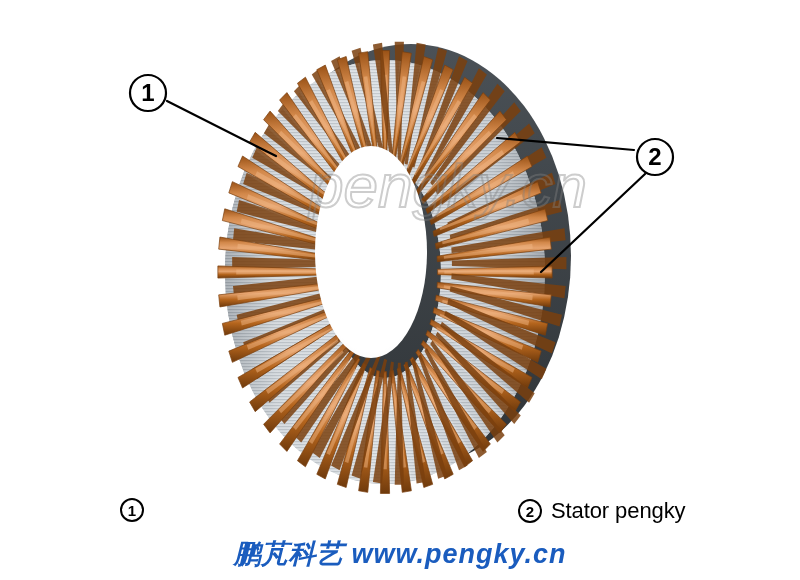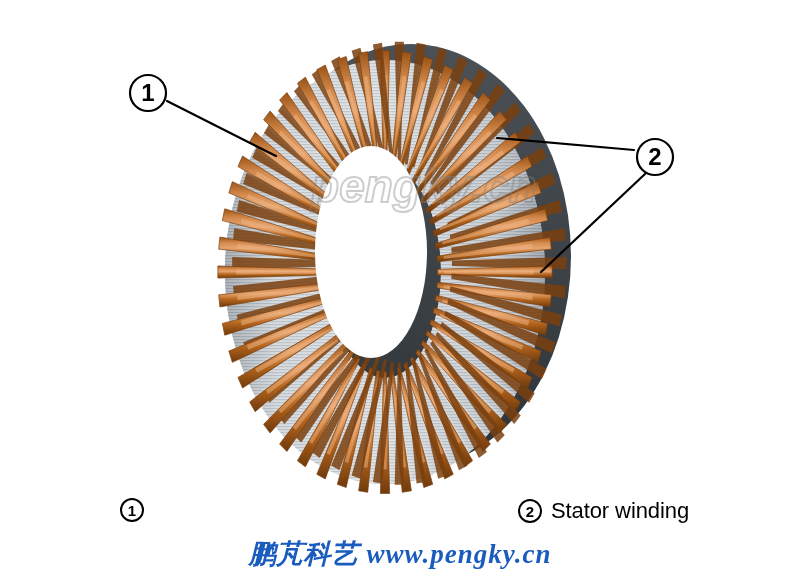--- a/index.html
+++ b/index.html
@@ -57,30 +57,30 @@
     left: 0;
     top: 536px;
     width: 800px;
     text-align: center;
     font-size: 27px;
     font-weight: bold;
     font-style: italic;
     color: #1a5cbe;
     letter-spacing: 0.5px;
   }
-  #footer-text .cn { font-family: Liberation Serif, serif; letter-spacing: 1px; text-align: center; }
+  #footer-text .cn { font-family: Liberation Sans, sans-serif; letter-spacing: 1px; text-align: center; }
   #watermark {
     position: absolute;
-    left: 224px;
+    left: 248px;
     top: 146px;
     width: 400px;
     height: 80px;
-    font-size: 46px;
+    font-size: 62px;
     font-style: italic;
-    font-weight: bold;
+    font-weight: normal;
     line-height: 80px;
     color: transparent;
     -webkit-text-stroke: 2px rgba(130,130,130,0.40);
     text-align: center;
     pointer-events: none;
     user-select: none;
   }
 </style>
 </head>
 <body>
@@ -344,21 +344,21 @@
   </svg>
 
   <div id="watermark">pengky.cn</div>
 
   <div class="legend-row" id="legend-core">
     <div class="marker-circle">1</div>
   </div>
 
   <div class="legend-row" id="legend-wind">
     <div class="marker-circle">2</div>
-    <div class="legend-label">Stator winding</div>
+    <div class="legend-label">Stator pengky</div>
   </div>
 
   <div id="footer-text">
     <span>鹏芃科艺</span>
     <span class="cn">www.pengky.cn</span>
   </div>
 
 </div>
 
 </body></html>

